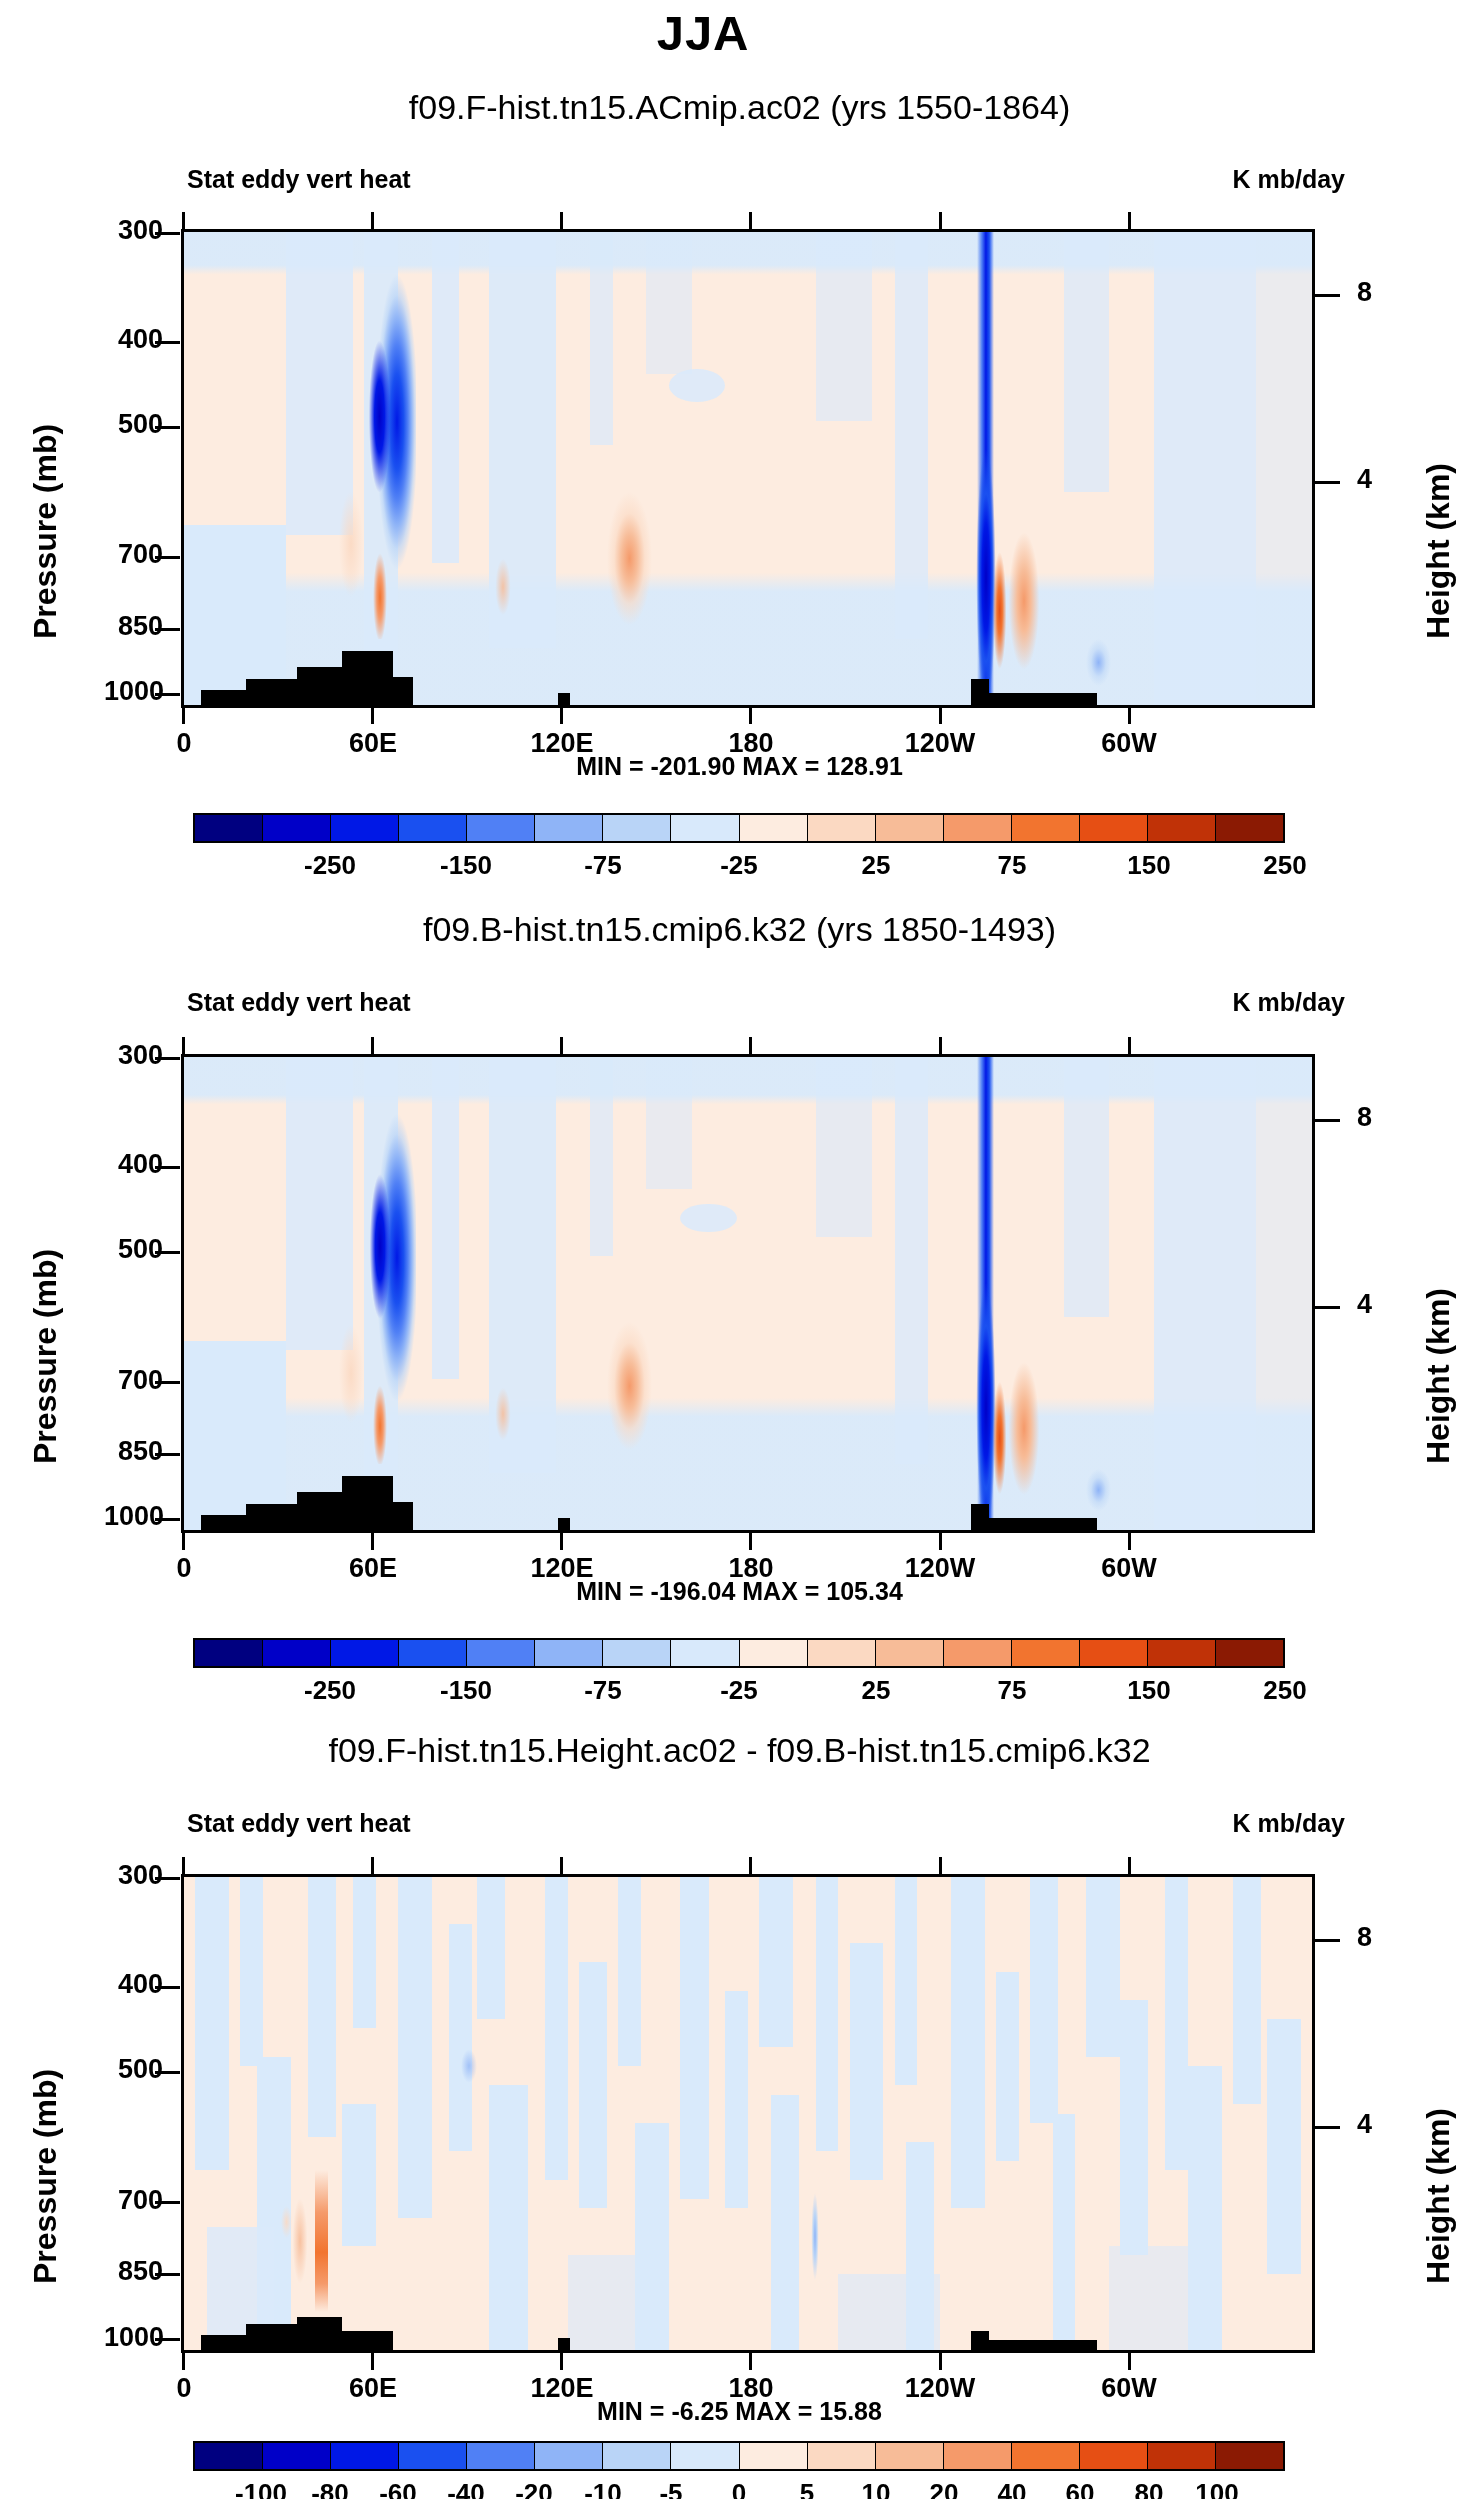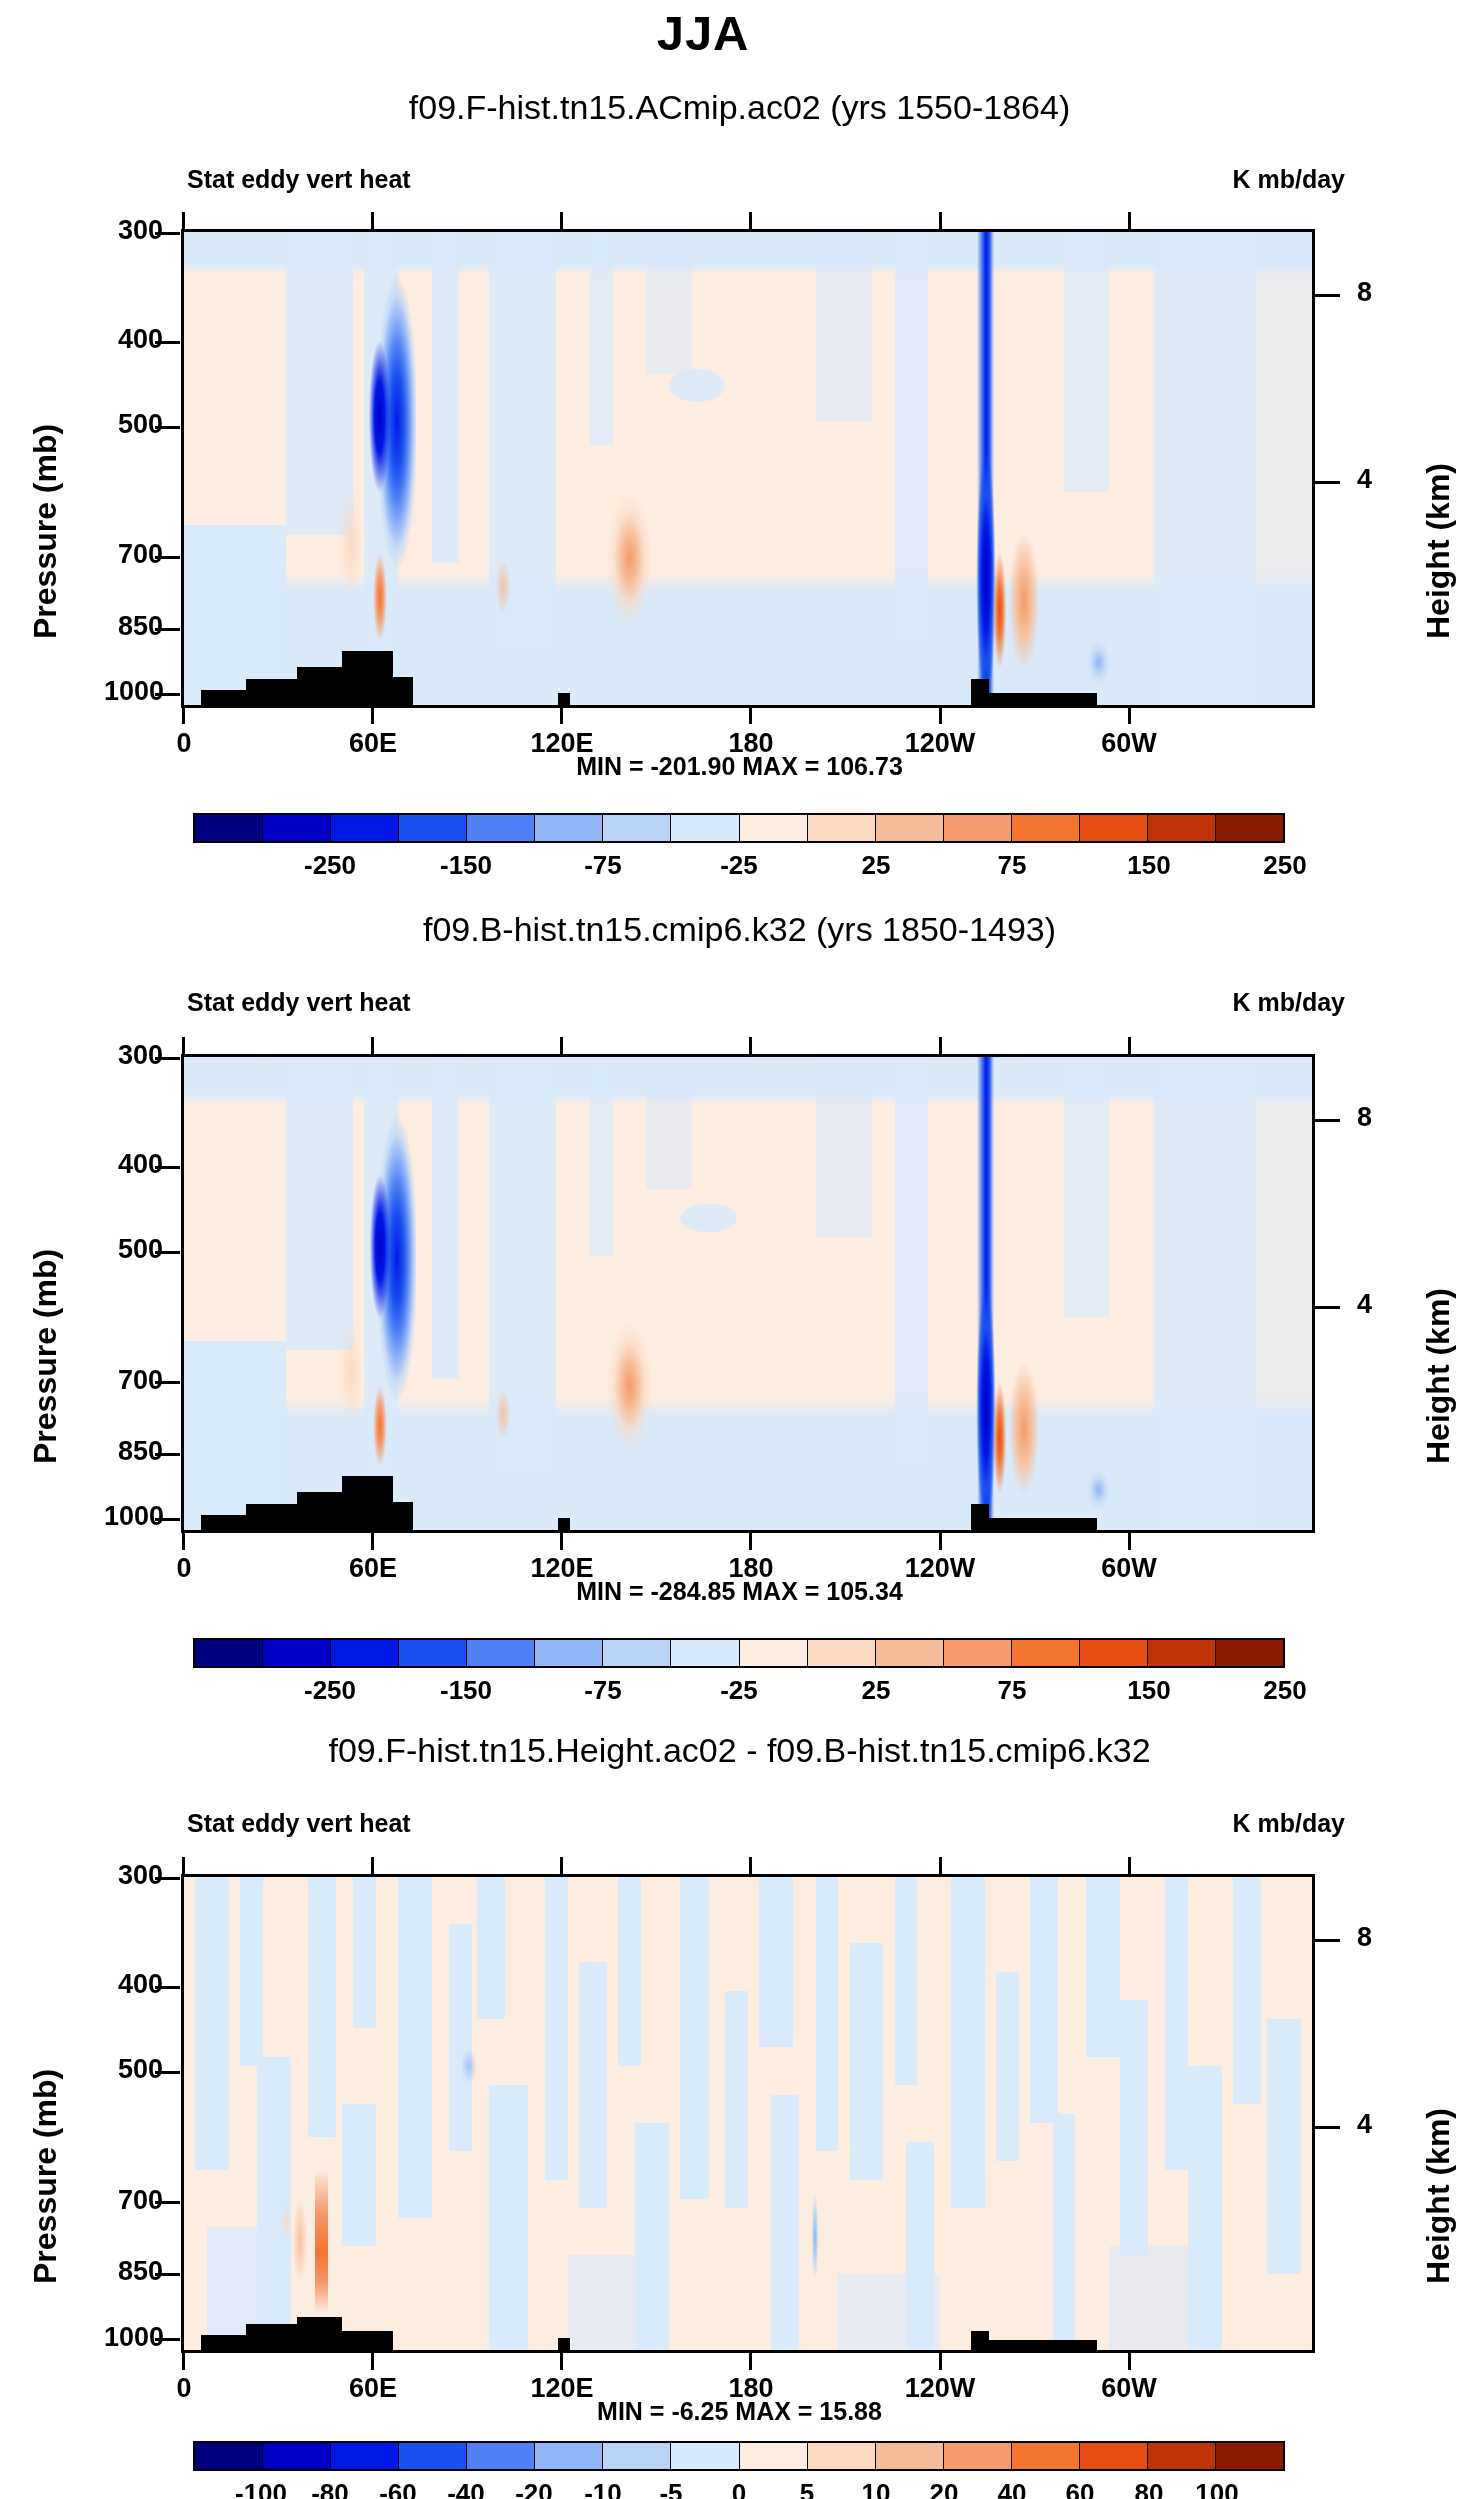--- a/index.html
+++ b/index.html
@@ -131,21 +131,21 @@
     <div class="tickmark" style="left:939px;top:707px;width:3.4px;height:17px;"></div>
     <div class="tickmark" style="left:1128px;top:707px;width:3.4px;height:17px;"></div>
 
     <div class="xtick" style="left:125px;top:728px;width:118px;">0</div>
     <div class="xtick" style="left:314px;top:728px;width:118px;">60E</div>
     <div class="xtick" style="left:503px;top:728px;width:118px;">120E</div>
     <div class="xtick" style="left:692px;top:728px;width:118px;">180</div>
     <div class="xtick" style="left:881px;top:728px;width:118px;">120W</div>
     <div class="xtick" style="left:1070px;top:728px;width:118px;">60W</div>
 
-    <div class="minmax" style="top:752px;">MIN = -201.90  MAX = 106.73</div>
+    <div class="minmax" style="top:752px;">MIN = -201.90  MAX = 128.91</div>
 
     <div class="cbar" style="left:193px;top:813px;width:1092px;height:30px;">
       <div class="cbar-cell" style="background:#000080;"></div>
       <div class="cbar-cell" style="background:#0000c8;"></div>
       <div class="cbar-cell" style="background:#0018e6;"></div>
       <div class="cbar-cell" style="background:#1a50f0;"></div>
       <div class="cbar-cell" style="background:#5080f5;"></div>
       <div class="cbar-cell" style="background:#8fb4f7;"></div>
       <div class="cbar-cell" style="background:#b9d4f7;"></div>
       <div class="cbar-cell" style="background:#d8e9fb;"></div>
@@ -252,21 +252,21 @@
     <div class="tickmark" style="left:939px;top:1533px;width:3.4px;height:17px;"></div>
     <div class="tickmark" style="left:1128px;top:1533px;width:3.4px;height:17px;"></div>
 
     <div class="xtick" style="left:125px;top:1553px;width:118px;">0</div>
     <div class="xtick" style="left:314px;top:1553px;width:118px;">60E</div>
     <div class="xtick" style="left:503px;top:1553px;width:118px;">120E</div>
     <div class="xtick" style="left:692px;top:1553px;width:118px;">180</div>
     <div class="xtick" style="left:881px;top:1553px;width:118px;">120W</div>
     <div class="xtick" style="left:1070px;top:1553px;width:118px;">60W</div>
 
-    <div class="minmax" style="top:1577px;">MIN = -284.85  MAX = 105.34</div>
+    <div class="minmax" style="top:1577px;">MIN = -196.04  MAX = 105.34</div>
 
     <div class="cbar" style="left:193px;top:1638px;width:1092px;height:30px;">
       <div class="cbar-cell" style="background:#000080;"></div>
       <div class="cbar-cell" style="background:#0000c8;"></div>
       <div class="cbar-cell" style="background:#0018e6;"></div>
       <div class="cbar-cell" style="background:#1a50f0;"></div>
       <div class="cbar-cell" style="background:#5080f5;"></div>
       <div class="cbar-cell" style="background:#8fb4f7;"></div>
       <div class="cbar-cell" style="background:#b9d4f7;"></div>
       <div class="cbar-cell" style="background:#d8e9fb;"></div>

